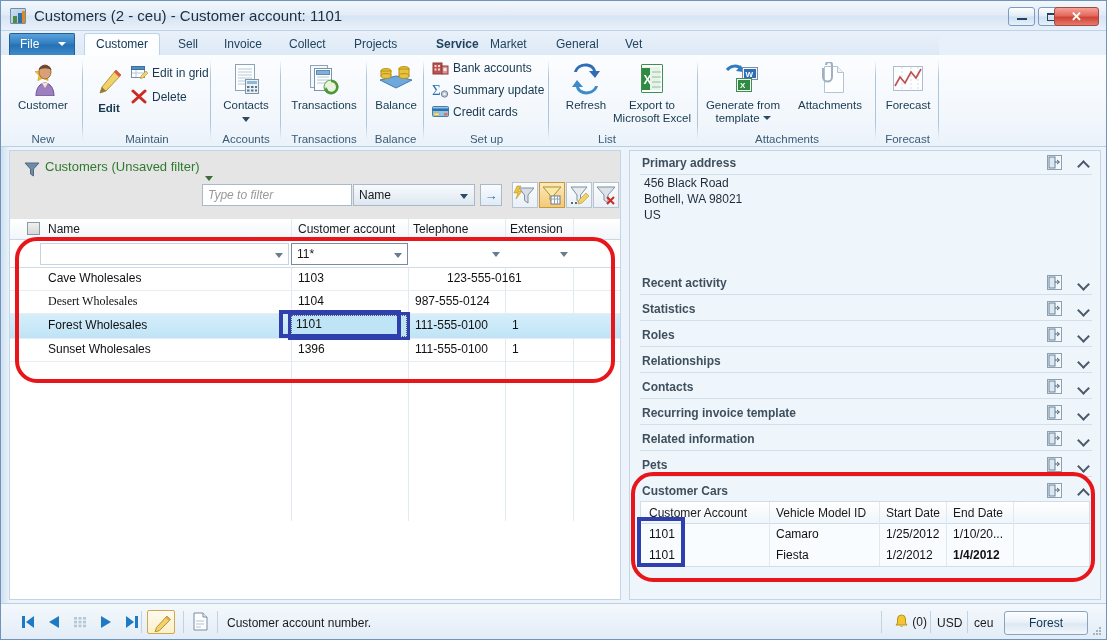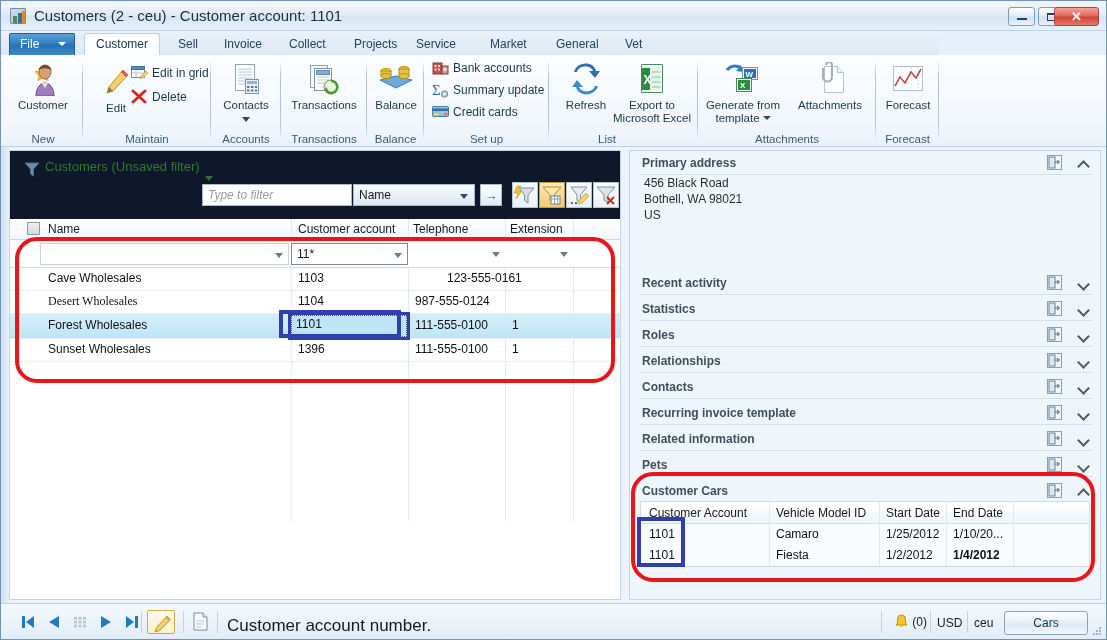--- a/index.html
+++ b/index.html
@@ -114,21 +114,21 @@
     position:absolute; left:0; top:146px; width:1105px; height:456px;
     background:#ecf3fa;
   }
   #leftrail { position:absolute; left:0; top:0; width:8px; height:456px;
     background:linear-gradient(90deg,#cfe0f0,#e9f2fa); }
 
   #gridpane {
     position:absolute; left:8px; top:3px; width:612px; height:450px;
     background:#ffffff; border:1px solid #c3d5e6;
   }
-  #filterhdr { position:absolute; left:0; top:0; width:610px; height:68px; background:#0f172a; }
+  #filterhdr { position:absolute; left:0; top:0; width:610px; height:68px; background:#e5e5e5; }
   #fh-funnel { position:absolute; left:14px; top:11px; width:16px; height:15px; }
   #fh-title { position:absolute; left:35px; top:8px; font-size:13px; color:#2e7a2e; }
   #filterbox {
     position:absolute; left:192px; top:33px; width:150px; height:22px;
     border:1px solid #a8b9c9; background:#fff; font-size:12px; color:#9a9a9a;
     font-style:italic; padding:3px 5px;
   }
   #filtercol {
     position:absolute; left:343px; top:33px; width:122px; height:22px;
     border:1px solid #a8b9c9;
@@ -208,21 +208,21 @@
     background:linear-gradient(180deg,#f3f8fc 0%,#e3edf7 100%);
     border-top:1px solid #bdd0e2;
   }
   .navb { position:absolute; top:9px; width:18px; height:18px;
     display:flex;align-items:center;justify-content:center; color:#1f7ac4; }
   .sep-v { position:absolute; top:7px; width:1px; height:22px; background:#c2d2e0; }
   #editbtn { position:absolute; left:146px; top:6px; width:28px; height:24px;
     border:1px solid #d0a84a; border-radius:2px;
     background:linear-gradient(180deg,#fefaf0,#fdefc9); }
   #clipbtn { position:absolute; left:190px; top:7px; width:20px; height:22px; }
-  #statustext { position:absolute; left:226px; top:12px; font-size:17px; color:#1a1a1a; }
+  #statustext { position:absolute; left:226px; top:12px; font-size:12px; color:#1a1a1a; }
   #bellwrap { position:absolute; left:893px; top:10px; font-size:12px; color:#1a1a1a; }
   #curr { position:absolute; left:936px; top:12px; font-size:12px; }
   #company { position:absolute; left:973px; top:12px; font-size:12px; }
   #closebtn {
     position:absolute; right:18px; top:7px; width:84px; height:24px;
     border:1px solid #8ca4bb; border-radius:3px;
     background:linear-gradient(180deg,#fcfeff 0%,#eaf2f9 45%,#dde8f2 55%,#f1f7fc 100%);
     font-size:12px; color:#12344f; display:flex;align-items:center;justify-content:center;
   }
   #resizegrip { position:absolute; right:4px; bottom:3px; width:10px; height:10px; }
@@ -276,21 +276,21 @@
   <div id="tabstrip">
     <div id="file-tab">
       <span class="lbl">File</span>
       <span class="arrow"></span>
     </div>
     <div class="rtab active" style="left:83px;"><span>Customer</span></div>
     <div class="rtab" style="left:166px;"><span>Sell</span></div>
     <div class="rtab" style="left:212px;"><span>Invoice</span></div>
     <div class="rtab" style="left:277px;"><span>Collect</span></div>
     <div class="rtab" style="left:342px;"><span>Projects</span></div>
-    <div class="rtab" style="left:404px;"><span>Service</span></div>
+    <div class="rtab" style="left:424px;font-weight:bold;"><span>Service</span></div>
     <div class="rtab" style="left:478px;"><span>Market</span></div>
     <div class="rtab" style="left:544px;"><span>General</span></div>
     <div class="rtab" style="left:613px;"><span>Vet</span></div>
 
     <div id="panelicon">
         <i></i>
       </div>
     <div id="helpicon">?</div>
   </div>
 
@@ -307,21 +307,21 @@
             <path d="M16 23 l3 5 3-5 z" fill="#f4e7c4"></path>
           </svg>
         </div>
         <div class="bl">Customer</div>
       </div>
       <div class="gname">New</div>
       <div class="sep"></div>
     </div>
 
     <div class="rgroup" style="left:82px; width:128px;">
-      <div class="bigbtn" style="left:12px; top:8px; width:42px;">
+      <div class="bigbtn" style="left:5px; top:8px; width:42px;font-weight:bold;">
         <div class="bi">
           <svg width="30" height="32" viewBox="0 0 30 32">
             <path d="M22 3 l5 5 -15 16 -6 2 2-6z" fill="#f2d06b" stroke="#b5952f" stroke-width="1"></path>
             <path d="M22 3 l5 5 -2 2 -5-5z" fill="#d9534f"></path>
             <path d="M8 20 l4 4 -6 2z" fill="#8d7a3e"></path>
           </svg>
         </div>
         <div class="bl">Edit</div>
       </div>
       <div class="smallbtn" style="left:48px; top:8px;">
@@ -896,21 +896,21 @@
       <svg width="15" height="15" viewBox="0 0 15 15" style="vertical-align:-3px;">
         <path d="M7.5 1 a4 4 0 0 1 4 4 v4 l1.5 2 h-11 l1.5-2 v-4 a4 4 0 0 1 4-4z" fill="#f4c531" stroke="#b8901c"></path>
         <path d="M6 12 a1.6 1.6 0 0 0 3 0z" fill="#d9a81f"></path>
       </svg>
       <span>(0)</span>
     </div>
     <div class="sep-v" style="left:929px;"></div>
     <div id="curr">USD</div>
     <div class="sep-v" style="left:966px;"></div>
     <div id="company">ceu</div>
-    <div id="closebtn">Cars</div>
+    <div id="closebtn">Forest</div>
     <div id="resizegrip">
       <i style="left:7px;top:1px;"></i>
         <i style="left:4px;top:4px;"></i>
         <i style="left:7px;top:4px;"></i>
       <i style="left:1px;top:7px;"></i>
         <i style="left:4px;top:7px;"></i>
         <i style="left:7px;top:7px;"></i>
     </div>
   </div>
 

